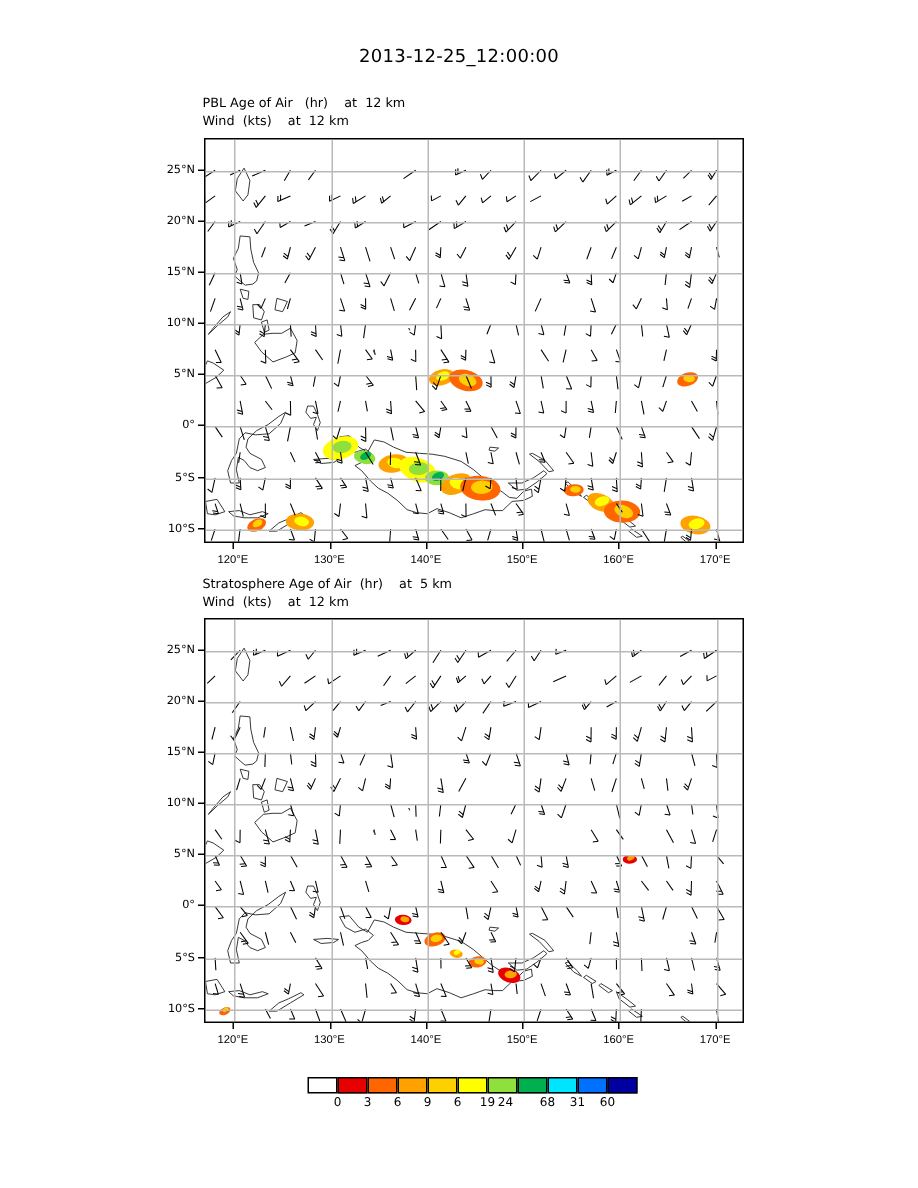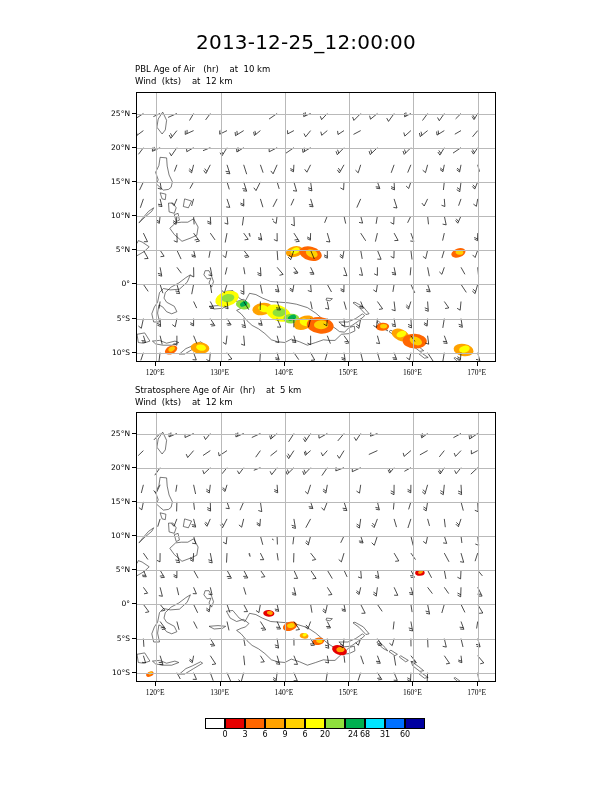--- a/index.html
+++ b/index.html
@@ -19,21 +19,21 @@
     position: relative;
     width: 612px;
     height: 792px;
   }
   .title {
     position: absolute;
     top: 30px;
     left: 0;
     width: 612px;
     text-align: center;
-    font-size: 20px;
+    font-size: 12px;
     letter-spacing: 0.2px;
     font-family: "DejaVu Sans", sans-serif;
   }
   .panel {
     position: absolute;
   }
   .panel-head {
     position: absolute;
     font-size: 8.5px;
     line-height: 11px;
@@ -57,21 +57,21 @@
     position: absolute;
     background: #000000;
   }
   .tick-b { width: 1px; height: 4px; }
   .tick-l { height: 1px; width: 4px; }
   .xlabel {
     position: absolute;
     font-size: 7.5px;
     transform: translateX(-50%);
     white-space: nowrap;
-    font-family: Liberation Serif, serif;
+    font-family: Liberation Sans, sans-serif;
   }
   .ylabel {
     position: absolute;
     font-size: 7.5px;
     transform: translateY(-50%);
     white-space: nowrap;
     text-align: right;
     font-family: "DejaVu Sans", sans-serif;
   }
   .map-svg, .field-svg, .wind-svg {
@@ -98,21 +98,21 @@
   }
 </style>
 </head>
 <body>
 
 <div id="page">
 
   <div class="title">2013-12-25_12:00:00</div>
 
   <div class="panel">
-    <div class="panel-head" style="left:135px; top:64px;">PBL Age of Air   (hr)    at  10 km</div>
+    <div class="panel-head" style="left:135px; top:64px;">PBL Age of Air   (hr)    at  12 km</div>
     <div class="panel-head" style="left:135px; top:76px;">Wind  (kts)    at  12 km</div>
 
     <div class="plotbox" id="box1" style="left:136px; top:92px; width:360px; height:270px;">
       <svg class="map-svg" id="map1" width="360" height="270" viewBox="0 0 360 270">
           <polyline points="23.1,64.3 21.9,72.5 18.6,79.3 21.2,86.8 19.3,90.9 23.1,94.3 26.4,97.1 31.5,96.4 34.1,94.3 35.4,88.9 32.1,82.0 30.2,73.1 29.6,64.9 23.1,64.3" fill="none" stroke="#222222" stroke-width="0.6" stroke-linejoin="round"></polyline>
           <polyline points="23.1,99.8 25.1,105.9 28.3,106.6 28.9,101.2 23.1,99.8" fill="none" stroke="#222222" stroke-width="0.6" stroke-linejoin="round"></polyline>
           <polyline points="31.5,110.1 32.1,118.9 37.3,120.3 39.2,114.8 36.0,110.1 31.5,110.1" fill="none" stroke="#222222" stroke-width="0.6" stroke-linejoin="round"></polyline>
           <polyline points="37.3,121.7 39.2,128.5 42.4,127.1 41.1,120.3 37.3,121.7" fill="none" stroke="#222222" stroke-width="0.6" stroke-linejoin="round"></polyline>
           <polyline points="47.6,105.9 46.3,113.5 51.4,114.8 54.6,108.0 47.6,105.9" fill="none" stroke="#222222" stroke-width="0.6" stroke-linejoin="round"></polyline>
           <polyline points="32.8,135.3 37.3,141.5 45.0,148.3 54.0,144.9 59.8,142.2 61.1,134.0 56.6,125.8 50.8,129.2 44.4,129.2 38.6,129.9 32.8,135.3" fill="none" stroke="#222222" stroke-width="0.6" stroke-linejoin="round"></polyline>
@@ -1363,20 +1363,20 @@
       <div class="cbar-cell" style="left: 120px; width: 20px; background: rgb(143, 224, 60);"></div>
       <div class="cbar-cell" style="left: 140px; width: 20px; background: rgb(0, 176, 80);"></div>
       <div class="cbar-cell" style="left: 160px; width: 20px; background: rgb(0, 229, 255);"></div>
       <div class="cbar-cell" style="left: 180px; width: 20px; background: rgb(0, 112, 255);"></div>
       <div class="cbar-cell" style="left: 200px; width: 20px; background: rgb(0, 0, 160);"></div>
       <div class="cbar-tick" style="left: 20px;">0</div>
       <div class="cbar-tick" style="left: 40px;">3</div>
       <div class="cbar-tick" style="left: 60px;">6</div>
       <div class="cbar-tick" style="left: 80px;">9</div>
       <div class="cbar-tick" style="left: 100px;">6</div>
-      <div class="cbar-tick" style="left: 120px;">20</div>
-      <div class="cbar-tick" style="left: 148px;">24</div>
+      <div class="cbar-tick" style="left: 120px;">19</div>
+      <div class="cbar-tick" style="left: 132px;">24</div>
       <div class="cbar-tick" style="left: 160px;">68</div>
       <div class="cbar-tick" style="left: 180px;">31</div>
       <div class="cbar-tick" style="left: 200px; text-align: center;">60</div>
     </div>
 
 </div>
 
 </body></html>

